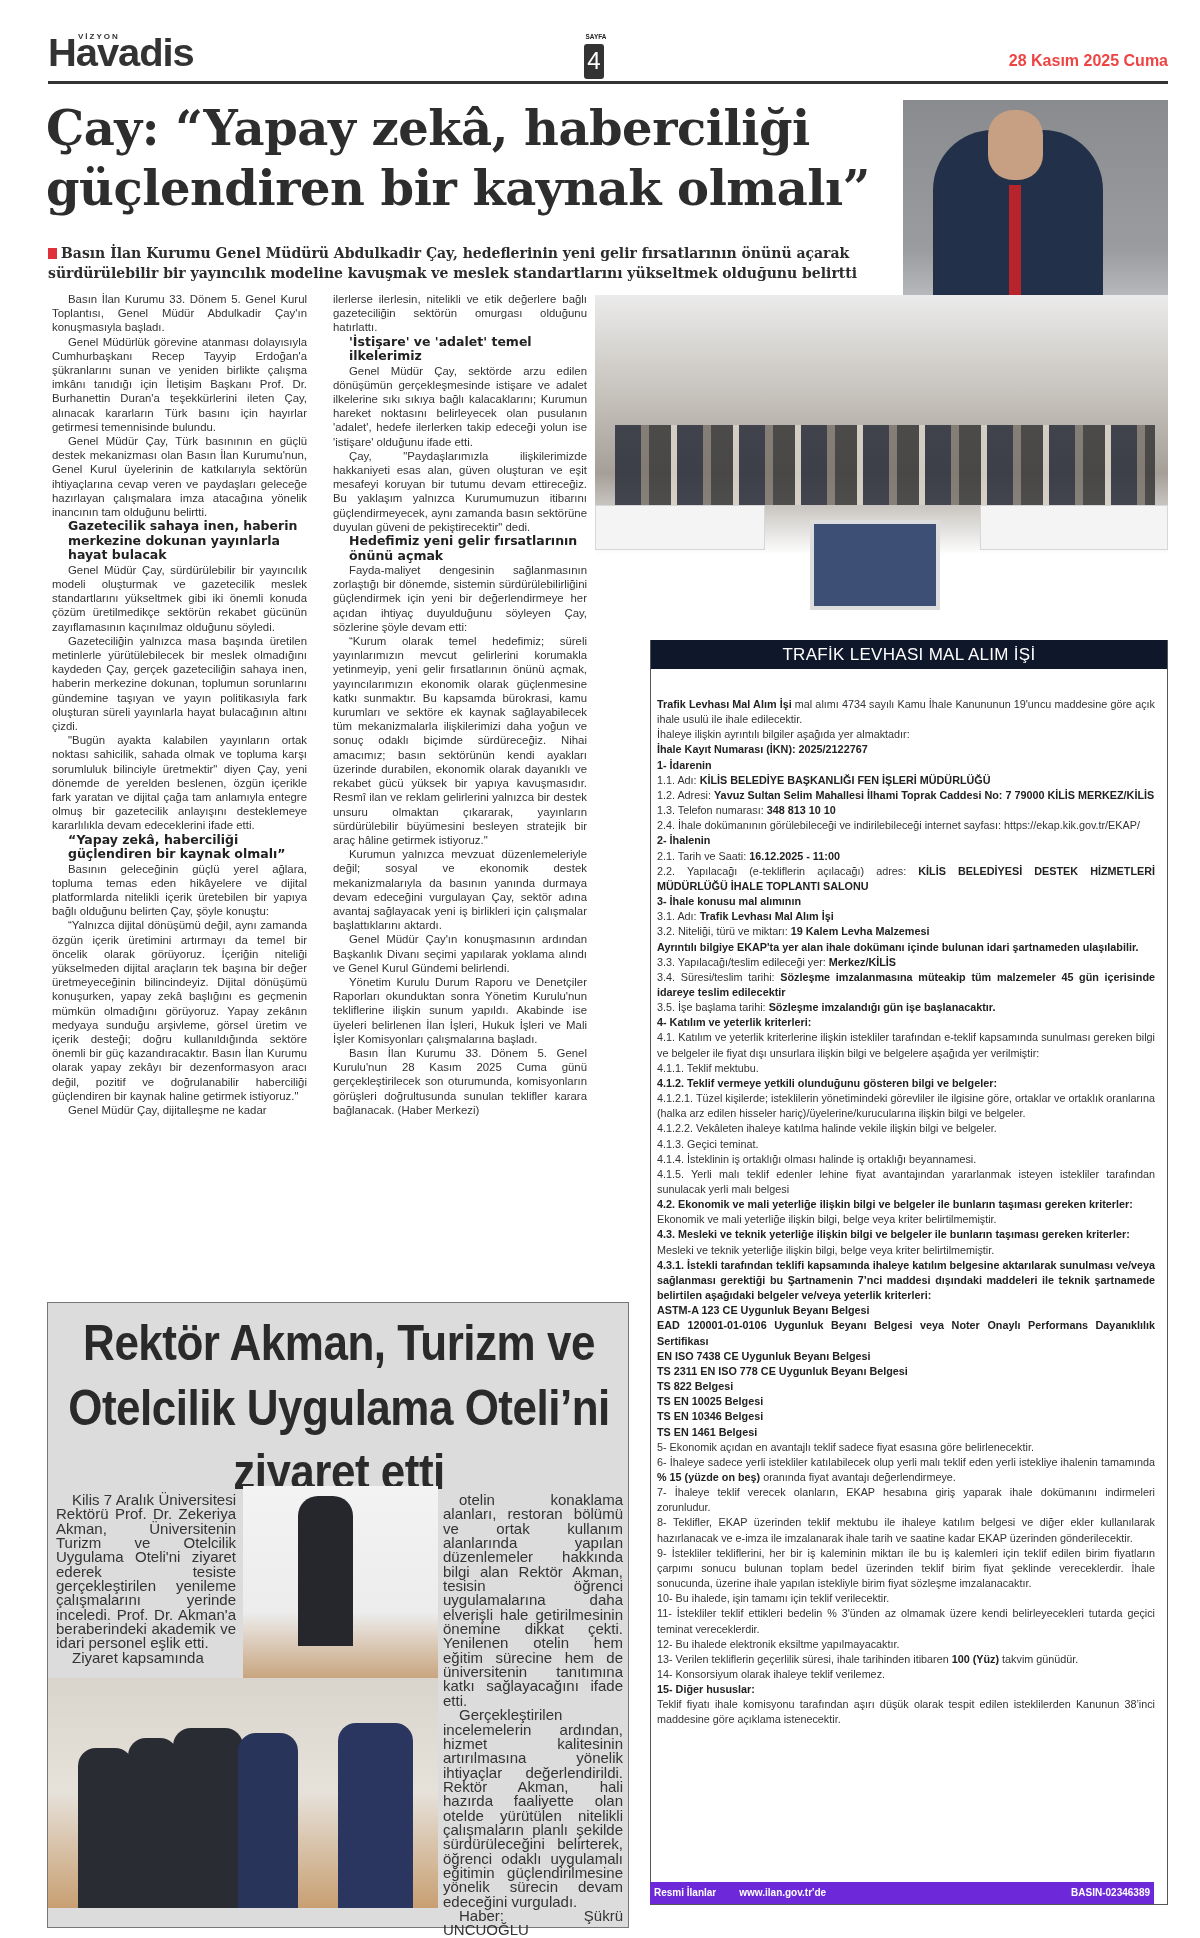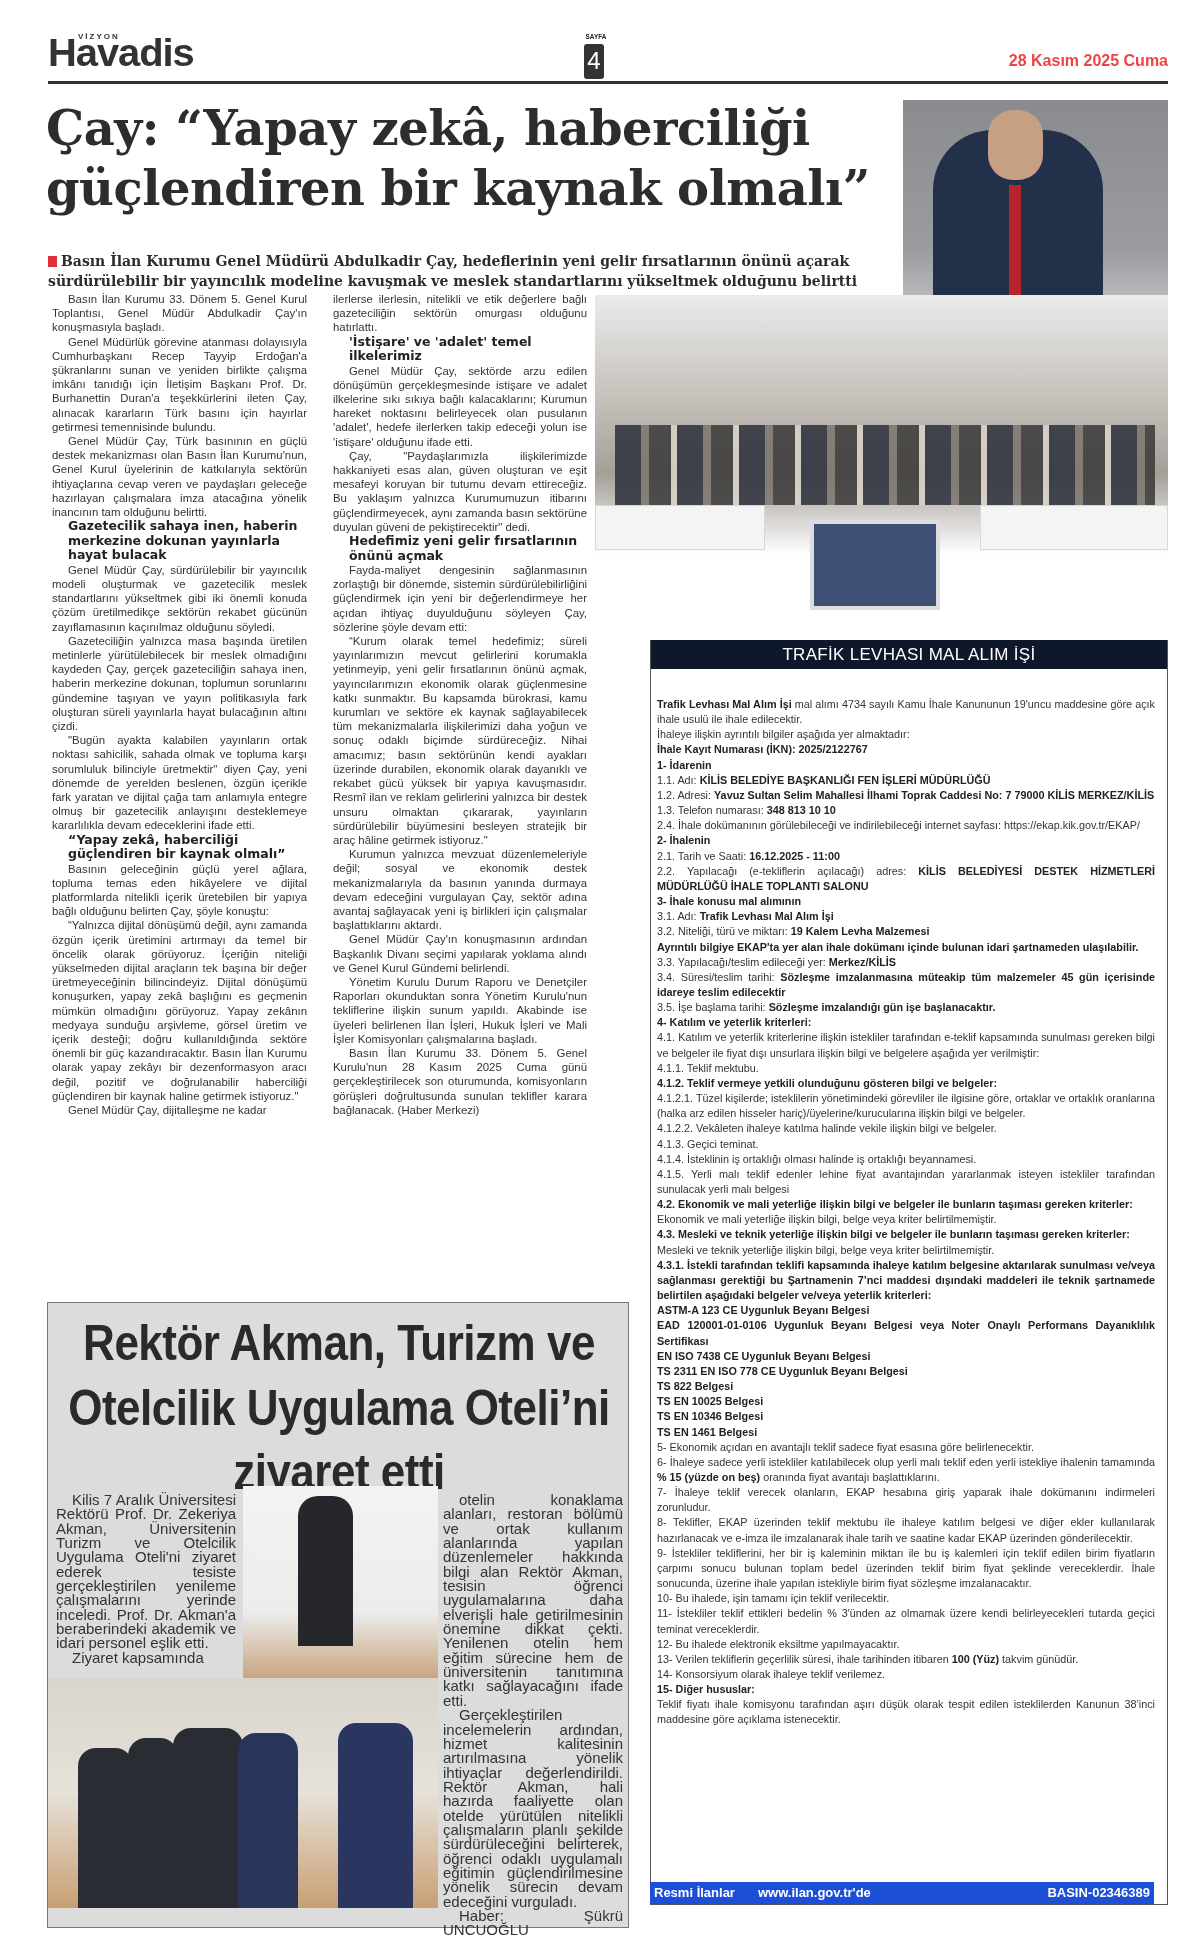--- a/index.html
+++ b/index.html
@@ -11,21 +11,21 @@
   .logo { position: absolute; left: 0; top: 0; }
   .logo-small { position: absolute; left: 30px; top: 4px; font-size: 8px; letter-spacing: 2px; color: #333; font-weight: bold; font-family: "Liberation Sans", sans-serif; text-align: center; }
   .logo-big { position: absolute; left: 0; top: 4px; font-size: 38px; font-weight: bold; color: #333; letter-spacing: -1px; font-family: "Liberation Sans", sans-serif; transform: scaleX(1.05); transform-origin: left; }
   .page-label { position: absolute; left: 535px; top: 4px; font-size: 8px; font-weight: bold; color: #222; transform: scaleX(0.8); }
   .page-num { position: absolute; left: 536px; top: 16px; width: 20px; height: 35px; background: #333; color: #fff; border-radius: 3px; font-size: 24px; text-align: center; line-height: 34px; font-family: "Liberation Sans Narrow", "Liberation Sans", sans-serif; }
   .date { position: absolute; right: 0; top: 24px; font-size: 16px; font-weight: bold; color: #ef4444; }
   .rule { position: absolute; left: 48px; top: 81px; width: 1120px; height: 3px; background: #333; }
 
   
   .headline { position: absolute; left: 46px; top: 98px; width: 860px; font-family: "DejaVu Serif", serif; font-weight: bold; font-size: 48px; line-height: 60px; color: #2d2d2d; letter-spacing: -0.5px; }
-  .subhead { position: absolute; left: 48px; top: 251px; width: 850px; font-family: "DejaVu Serif", serif; font-weight: bold; font-size: 14px; line-height: 20px; color: #2d2d2d; }
+  .subhead { position: absolute; left: 48px; top: 243px; width: 850px; font-family: "DejaVu Serif", serif; font-weight: bold; font-size: 14px; line-height: 20px; color: #2d2d2d; }
   .red-square { display: inline-block; width: 9px; height: 11px; background: #e0303a; margin-right: 4px; vertical-align: -1px; }
 
   
   .photo { position: absolute; overflow: hidden; }
   .photo-speaker { left: 903px; top: 100px; width: 265px; height: 250px; background: linear-gradient(180deg, #8a8b8e 0%, #9a9ca0 60%, #d8dadc 100%); }
   .photo-speaker .person { position: absolute; left: 30px; top: 30px; width: 170px; height: 180px; background: #223049; border-radius: 60px 60px 0 0; }
   .photo-speaker .head { position: absolute; left: 85px; top: 10px; width: 55px; height: 70px; background: #c79f83; border-radius: 25px; }
   .photo-speaker .tie { position: absolute; left: 106px; top: 85px; width: 12px; height: 110px; background: #b8242b; }
   .photo-speaker .podium { position: absolute; left: 15px; top: 205px; width: 250px; height: 45px; background: #f0f0f0; }
   .photo-hall { left: 595px; top: 295px; width: 573px; height: 325px; background: linear-gradient(180deg, #ebebeb 0%, #c7c3bd 30%, #a59f98 55%, #ffffff 80%); }
@@ -38,21 +38,21 @@
   .col p { text-indent: 16px; }
   .col h4 { font-size: 12.5px; line-height: 14.5px; font-weight: bold; color: #222; padding-left: 16px; text-align: left; font-family: "DejaVu Sans", sans-serif; }
   .col1 { left: 52px; top: 292px; width: 255px; }
   .col2 { left: 333px; top: 292px; width: 254px; }
 
   
   .ad { position: absolute; left: 650px; top: 640px; width: 518px; height: 1265px; border: 1px solid #555; border-top: none; }
   .ad-title { height: 29px; background: #0f172a; color: #fff; font-size: 17px; font-weight: normal; text-align: center; line-height: 29px; letter-spacing: 0.3px; }
   .ad-body { padding: 8px 12px 0 6px; font-size: 10.8px; line-height: 15.15px; color: #333; text-align: justify; margin-top: 20px; }
   .ad-body b { color: #222; }
-  .ad-footer { position: absolute; left: -1px; bottom: 0; width: 504px; height: 22px; background: #1d4ed8; color: #fff; font-size: 13px; font-weight: bold; line-height: 22px; padding: 0 4px; display: flex; }
+  .ad-footer { position: absolute; left: -1px; bottom: 0; width: 504px; height: 22px; background: #6d28d9; color: #fff; font-size: 10px; font-weight: bold; line-height: 22px; padding: 0 4px; display: flex; }
   .ad-footer .site { margin-left: 23px; }
   .ad-footer .code { margin-left: auto; }
 
   
   .story2 { position: absolute; left: 47px; top: 1302px; width: 582px; height: 626px; background: #dcdcdc; border: 1px solid #777; }
   .story2-title { position: absolute; left: 0; top: 8px; width: 582px; text-align: center; font-family: "Liberation Sans Narrow", "Liberation Sans", sans-serif; font-weight: bold; font-size: 44px; line-height: 56px; color: #2a2a2a; transform: scaleY(1.15); transform-origin: top; letter-spacing: -0.5px; }
   .s2col { position: absolute; font-size: 15px; line-height: 14.35px; color: #333; text-align: justify; }
   .s2col p { text-indent: 16px; }
   .s2col1 { left: 8px; top: 190px; width: 180px; }
   .s2col2 { left: 395px; top: 190px; width: 180px; }
@@ -158,21 +158,21 @@
       <div><b>4.3.1. İstekli tarafından teklifi kapsamında ihaleye katılım belgesine aktarılarak sunulması ve/veya sağlanması gerektiği bu Şartnamenin 7’nci maddesi dışındaki maddeleri ile teknik şartnamede belirtilen aşağıdaki belgeler ve/veya yeterlik kriterleri:</b></div>
       <div><b>ASTM-A 123 CE Uygunluk Beyanı Belgesi</b></div>
       <div><b>EAD 120001-01-0106 Uygunluk Beyanı Belgesi veya Noter Onaylı Performans Dayanıklılık Sertifikası</b></div>
       <div><b>EN ISO 7438 CE Uygunluk Beyanı Belgesi</b></div>
       <div><b>TS 2311 EN ISO 778 CE Uygunluk Beyanı Belgesi</b></div>
       <div><b>TS 822 Belgesi</b></div>
       <div><b>TS EN 10025 Belgesi</b></div>
       <div><b>TS EN 10346 Belgesi</b></div>
       <div><b>TS EN 1461 Belgesi</b></div>
       <div><span>5- Ekonomik açıdan en avantajlı teklif sadece fiyat esasına göre belirlenecektir.</span></div>
-      <div><span>6- İhaleye sadece yerli istekliler katılabilecek olup yerli malı teklif eden yerli istekliye ihalenin tamamında </span><b>% 15 (yüzde on beş)</b><span> oranında fiyat avantajı başlattıklarını.</span></div>
+      <div><span>6- İhaleye sadece yerli istekliler katılabilecek olup yerli malı teklif eden yerli istekliye ihalenin tamamında </span><b>% 15 (yüzde on beş)</b><span> oranında fiyat avantajı değerlendirmeye.</span></div>
       <div><span>7- İhaleye teklif verecek olanların, EKAP hesabına giriş yaparak ihale dokümanını indirmeleri zorunludur.</span></div>
       <div><span>8- Teklifler, EKAP üzerinden teklif mektubu ile ihaleye katılım belgesi ve diğer ekler kullanılarak hazırlanacak ve e-imza ile imzalanarak ihale tarih ve saatine kadar EKAP üzerinden gönderilecektir.</span></div>
       <div><span>9- İstekliler tekliflerini, her bir iş kaleminin miktarı ile bu iş kalemleri için teklif edilen birim fiyatların çarpımı sonucu bulunan toplam bedel üzerinden teklif birim fiyat şeklinde vereceklerdir. İhale sonucunda, üzerine ihale yapılan istekliyle birim fiyat sözleşme imzalanacaktır.</span></div>
       <div><span>10- Bu ihalede, işin tamamı için teklif verilecektir.</span></div>
       <div><span>11- İstekliler teklif ettikleri bedelin % 3'ünden az olmamak üzere kendi belirleyecekleri tutarda geçici teminat vereceklerdir.</span></div>
       <div><span>12- Bu ihalede elektronik eksiltme yapılmayacaktır.</span></div>
       <div><span>13- Verilen tekliflerin geçerlilik süresi, ihale tarihinden itibaren </span><b>100 (Yüz)</b><span> takvim günüdür.</span></div>
       <div><span>14- Konsorsiyum olarak ihaleye teklif verilemez.</span></div>
       <div><b>15- Diğer hususlar:</b></div>
       <div><span>Teklif fiyatı ihale komisyonu tarafından aşırı düşük olarak tespit edilen isteklilerden Kanunun 38’inci maddesine göre açıklama istenecektir.</span></div>

